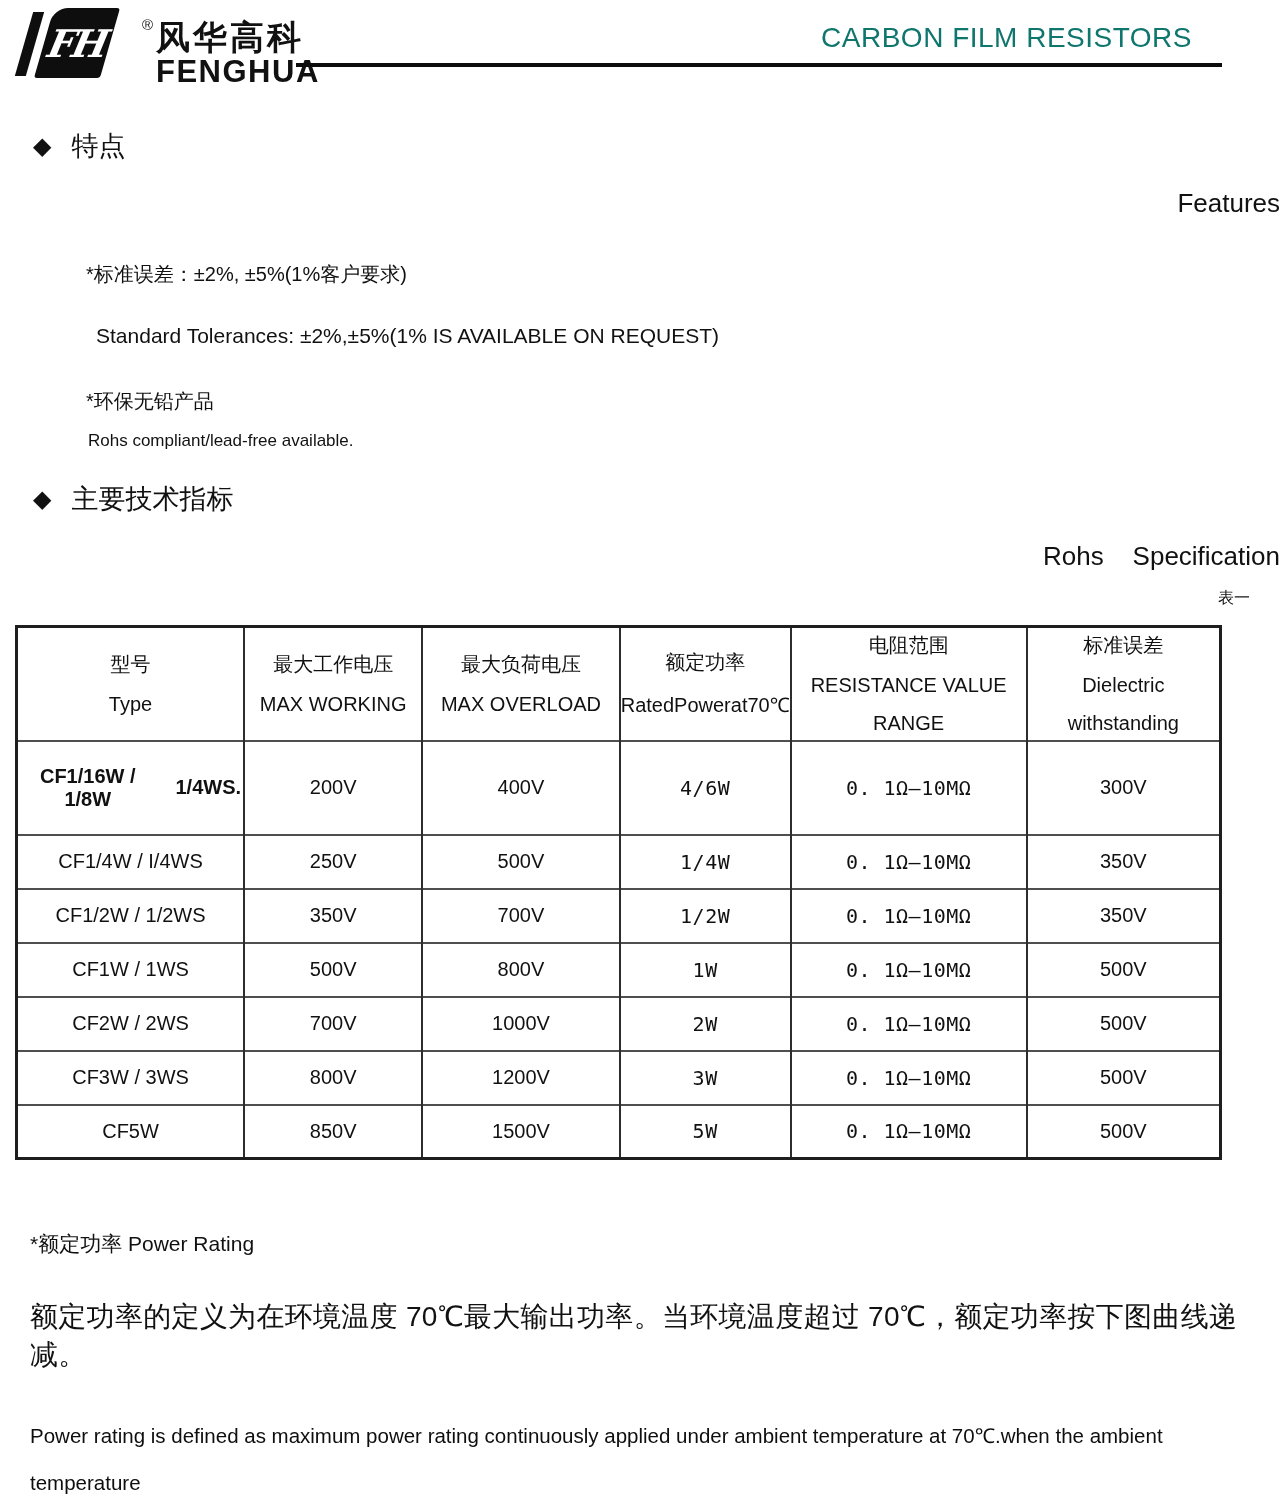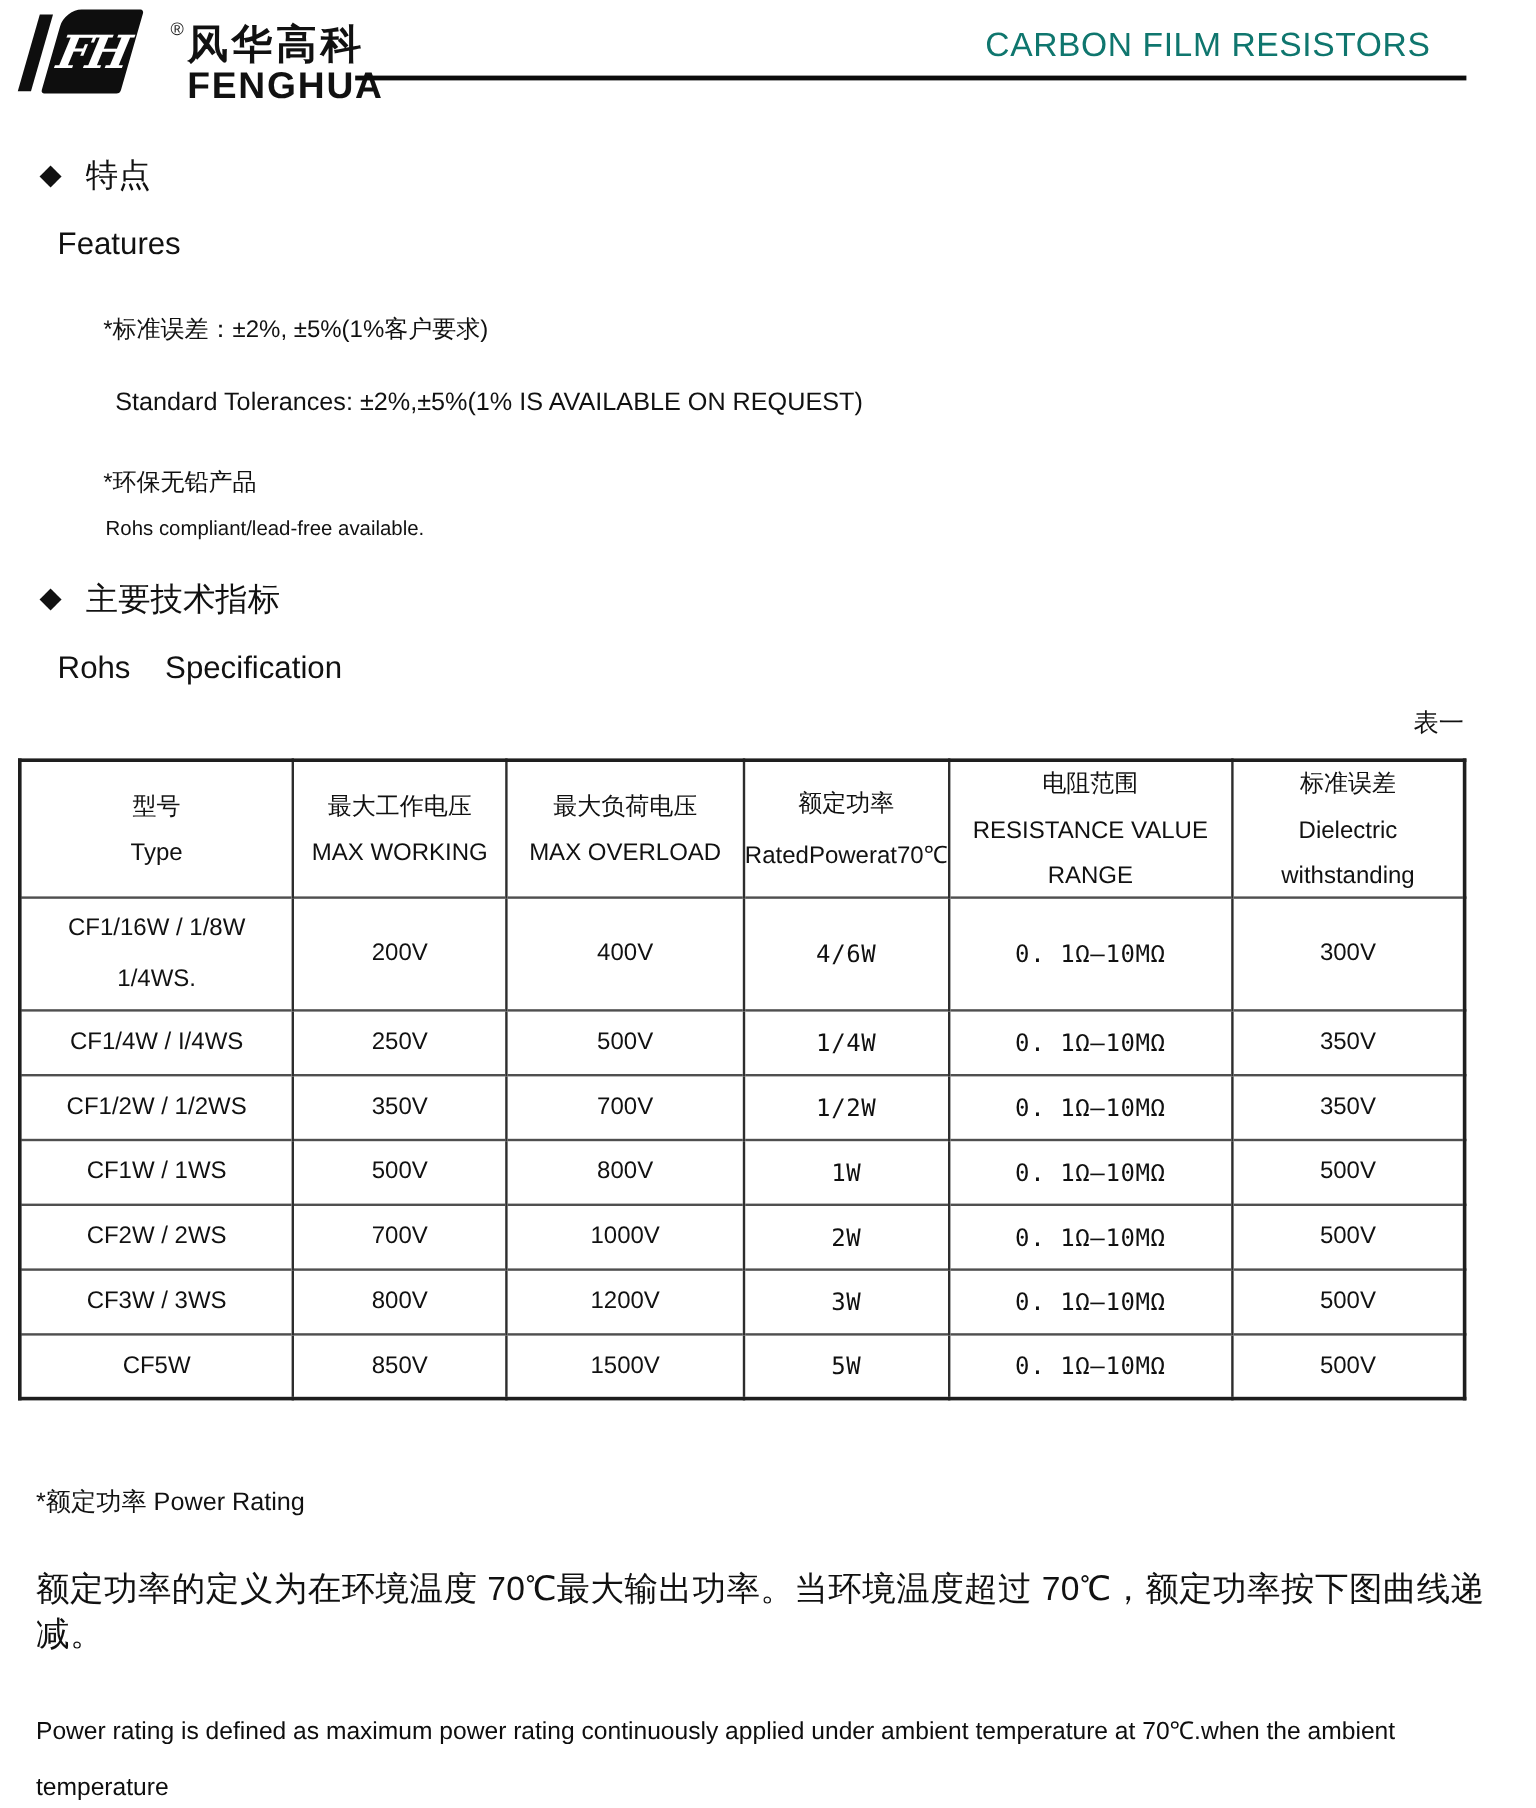--- a/index.html
+++ b/index.html
@@ -22,44 +22,44 @@
   .logo-text { margin-left: 40px; margin-top: 12px; line-height: 1; }
   .logo-cn { font-size: 34px; font-weight: bold; letter-spacing: 3px; }
   .logo-en { font-size: 31px; font-weight: bold; letter-spacing: 1.5px; margin-top: 2px; }
   .doc-title { position: absolute; top: 22px; right: 88px; font-size: 28px; font-weight: normal; letter-spacing: 0.5px; color: #0f766e; }
   .header-rule { position: absolute; left: 296px; right: 58px; top: 63px; height: 4px; background: #0c0c0c; }
 
   
   .sec-head { display: flex; align-items: center; gap: 20px; margin-left: 33px; font-size: 27px; }
   .diamond { font-size: 24px; line-height: 1; }
   .sec1 { margin-top: 26px; }
-  .heading-en { margin-left: 48px; font-size: 26px; }
+  .heading-en { margin-left: 33px; font-size: 26px; text-align: right; }
   .features-en { margin-top: 24px; }
   .feat-cn1 { margin-top: 42px; margin-left: 86px; font-size: 20px; }
   .feat-en1 { margin-top: 36px; margin-left: 96px; font-size: 21px; }
   .feat-cn2 { margin-top: 40px; margin-left: 86px; font-size: 20px; }
   .feat-en2 { margin-top: 16px; margin-left: 88px; font-size: 17px; }
   .sec2 { margin-top: 30px; }
   .spec-en { margin-top: 24px; white-space: pre; }
-  .table-label { margin-top: 16px; padding-right: 60px; text-align: right; font-size: 21px; }
+  .table-label { margin-top: 16px; padding-right: 30px; text-align: right; font-size: 16px; }
 
   
   .table-wrap { margin: 16px 58px 0 15px; }
   table.spec { width: 100%; border-collapse: collapse; table-layout: fixed; border: 3px solid #1e1e1e; }
   table.spec tr + tr { border-top: 2.5px solid #4f4f4f; }
   table.spec td + td { border-left: 2px solid #2d2d2d; }
   table.spec td { text-align: center; vertical-align: middle; font-size: 20px; padding: 4px 2px; }
   tr.hdr td { height: 114px; }
   tr.r0 td { height: 94px; }
   tr.r td { height: 54px; }
   .hcell { display: flex; flex-direction: column; align-items: center; justify-content: center; gap: 15px; }
   .hcell .cn { font-size: 20px; }
   .hcell .en { font-size: 20px; }
   .hcell span:empty { display: none; }
-  .tcell { display: flex; flex-direction: column; align-items: center; justify-content: center; gap: 20px; }
+  .tcell { display: flex; flex-direction: row; align-items: center; justify-content: center; gap: 20px; font-weight: bold; }
   .tcell span:empty { display: none; }
   td.numish { font-family: "DejaVu Sans Mono", monospace; font-size: 19px; letter-spacing: 0.5px; }
 
   
   .pr-heading { margin: 70px 0 0 30px; font-size: 21px; }
   .pr-cn { margin: 40px 0 0 30px; font-size: 28px; letter-spacing: 0.3px; }
   .pr-en { margin: 38px 30px 0 30px; font-size: 20.5px; line-height: 47px; color: #0e0e0e; }
 </style>
 </head>
 <body>

